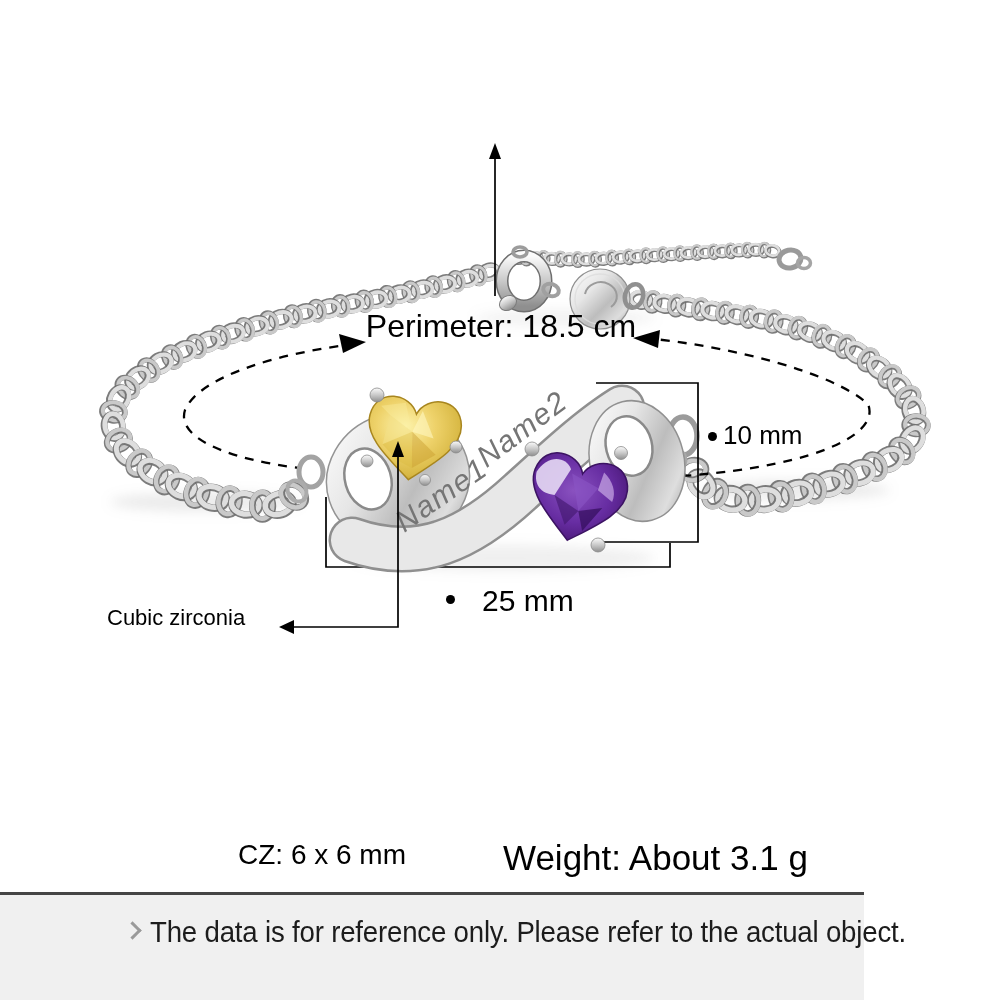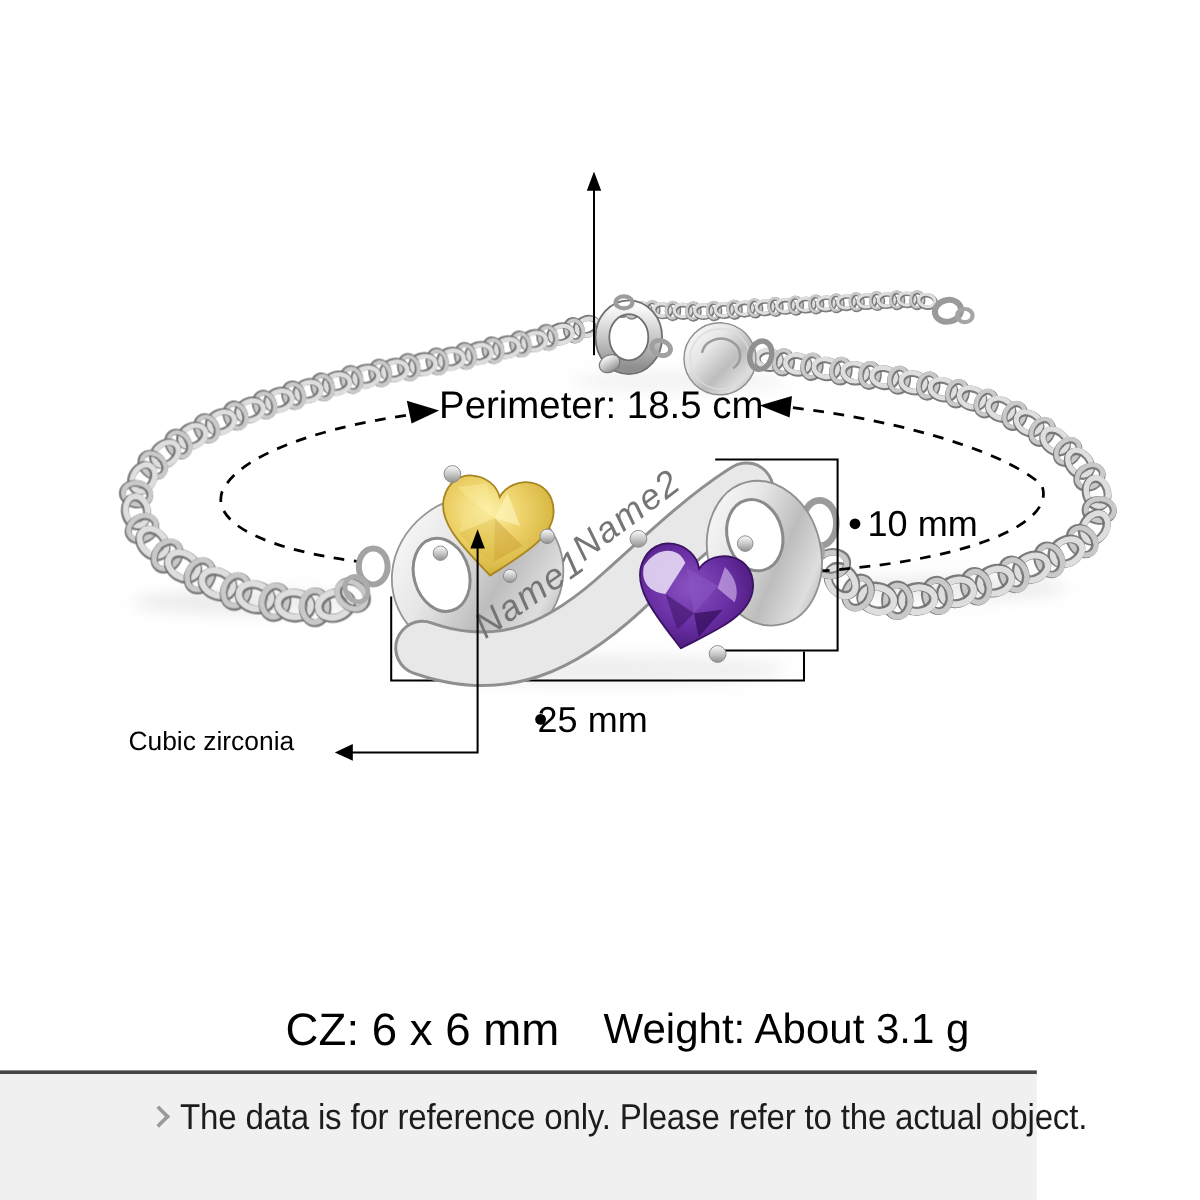--- a/index.html
+++ b/index.html
@@ -7,25 +7,25 @@
     --footer-border:#454545; --footer-text:#1c1c1c; --footer-chevron:#9a9a9a;
     --engraving-text:#757575;
   }
   html,body{margin:0;padding:0;}
   body{width:1000px;height:1000px;position:relative;background:var(--background);
        font-family:"Liberation Sans","DejaVu Sans",sans-serif;overflow:hidden;}
   #stage{position:absolute;inset:0;}
   svg{position:absolute;left:0;top:0;}
   .lbl{position:absolute;color:var(--annotation-text);white-space:nowrap;line-height:1.05;}
   #lbl-rhodium{left:496px;top:104px;font-size:30px;transform:translateX(-50%);}
-  #lbl-perimeter{left:501px;top:321px;font-size:32px;transform:translateX(-50%);}
-  #lbl-10mm{left:723px;top:422px;font-size:30px;text-align:center;}
-  #lbl-25mm{left:448px;top:585px;font-size:30px;text-align:center;}
+  #lbl-perimeter{left:501px;top:310px;font-size:32px;transform:translateX(-50%);}
+  #lbl-10mm{left:723px;top:422px;font-size:26px;text-align:center;}
+  #lbl-25mm{left:482px;top:585px;font-size:30px;text-align:center;}
   #lbl-cubic{left:107px;top:606px;font-size:22px;}
-  #lbl-cz{left:238px;top:840px;font-size:38px;}
+  #lbl-cz{left:238px;top:840px;font-size:28px;}
   #lbl-weight{left:503px;top:840px;font-size:35px;text-align:right;}
   .dot{position:absolute;width:9px;height:9px;border-radius:50%;background:var(--annotation-text);}
   #dot-10mm{left:708px;top:432px;}
   #dot-25mm{left:446px;top:595px;}
   #footer{position:absolute;left:0;top:892px;width:864px;height:108px;
           background:var(--footer-background);border-top:3px solid var(--footer-border);box-sizing:border-box;text-align:center;}
   #footer-note{position:absolute;left:150px;top:20px;font-size:30px;color:var(--footer-text);
           white-space:nowrap;transform:scaleX(0.92);transform-origin:left center;letter-spacing:-0.2px;}
   #footer-chevron{position:absolute;left:126px;top:29px;width:10px;height:10px;
           border:3.5px solid var(--footer-chevron);border-left:none;border-bottom:none;

